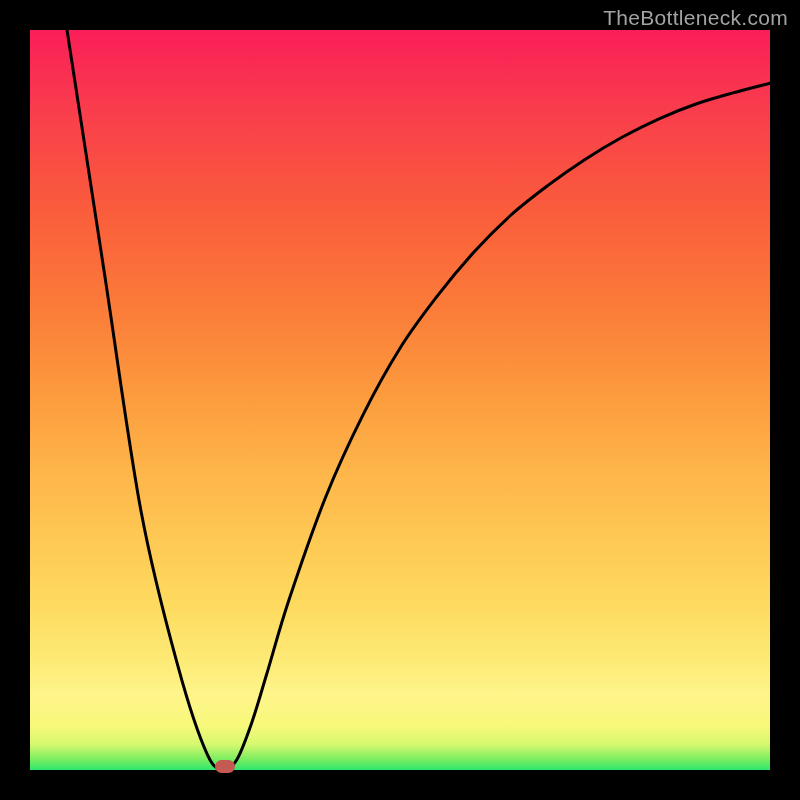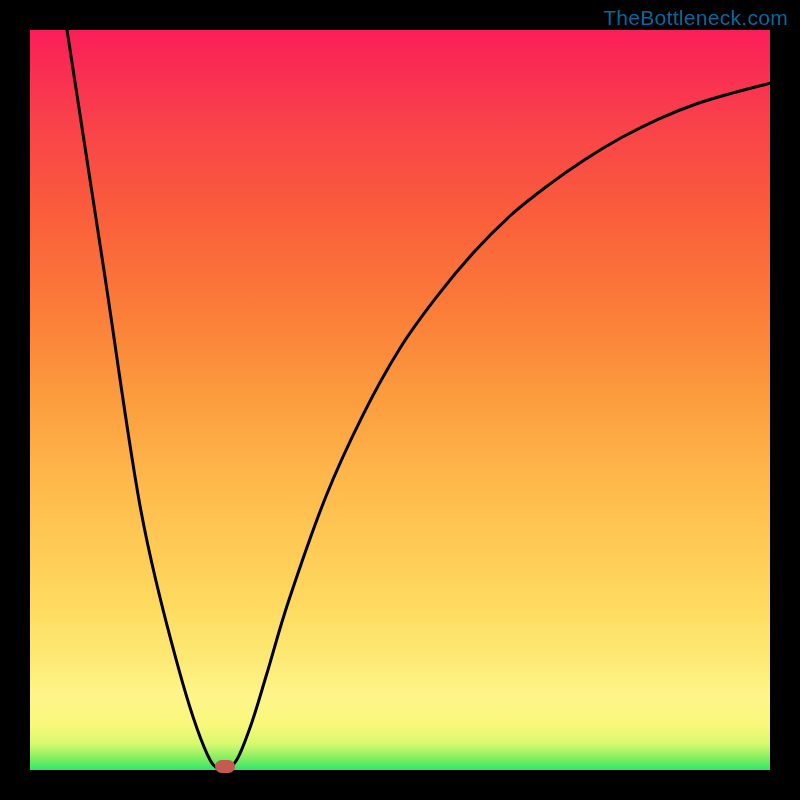--- a/index.html
+++ b/index.html
@@ -38,21 +38,21 @@
       #fb7d39 62%,
       #fa5e3b 75%,
       #f9404b 88%,
       #fa1e58 100%
     );
   }
   .watermark {
     position: absolute;
     top: 6px;
     right: 12px;
-    color: #0369a1;
+    color: #a3a3a3;
     font-size: 21px;
     font-weight: 500;
     letter-spacing: 0.3px;
     font-family: Arial, Helvetica, sans-serif;
   }
   svg.curve {
     position: absolute;
     left: 0;
     top: 0;
     width: 740px;

